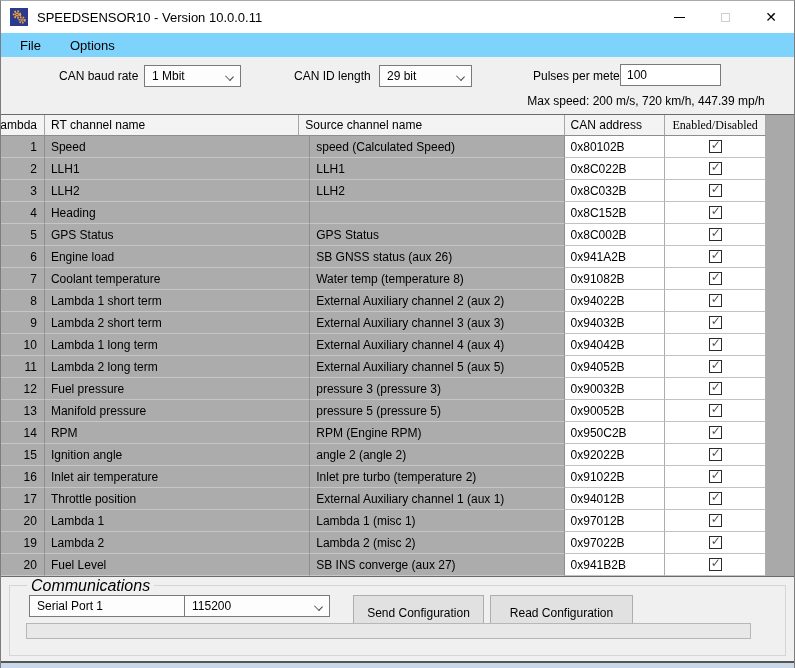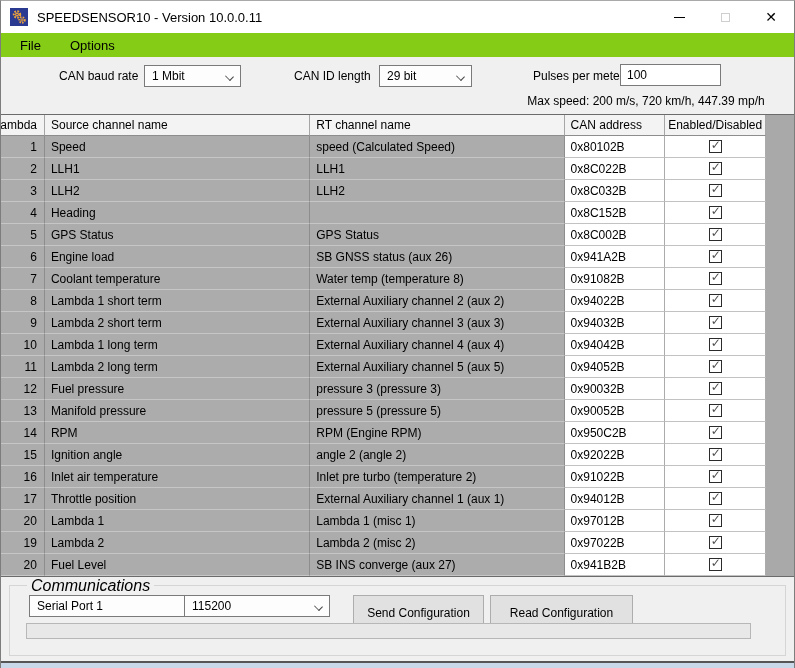--- a/index.html
+++ b/index.html
@@ -18,21 +18,21 @@
   .titlebar{ height:32px; background:#ffffff; display:flex; align-items:center; position:relative; }
   .app-icon{ width:18px; height:18px; margin-left:9px; background:#2a3a90; display:flex; align-items:center; justify-content:center; }
   .title-text{ margin-left:9px; font-size:13px; }
   .win-buttons{ position:absolute; right:0; top:0; height:32px; display:flex; }
   .win-btn{ width:46px; height:32px; display:flex; align-items:center; justify-content:center; font-size:13px; }
   .glyph-min{ width:11px; height:1px; background:#000; display:inline-block; }
   .glyph-max{ width:9px; height:9px; border:1px solid #cfcfcf; display:inline-block; }
   .glyph-close{ font-size:14px; line-height:1; }
 
   
-  .menubar{ height:24px; background:#84cc16; display:flex; align-items:center; font-size:13px; }
+  .menubar{ height:24px; background:#7dd3fc; display:flex; align-items:center; font-size:13px; }
   .menu-item{ padding:3px 10px; margin-left:9px; }
 
   
   .settings{ position:relative; height:57px; background:#f0f0f0; font-size:12px; }
   .lbl{ position:absolute; top:12px; }
   .combo{
     position:absolute; height:22px; background:#fdfdfd; border:1px solid #7a7a7a;
     font-size:12px; display:flex; align-items:center; padding-left:7px;
   }
   .combo .chev{ position:absolute; right:7px; top:7px; width:7px; height:7px;
@@ -116,24 +116,24 @@
       <span class="chev"></span>
     </div>
     <span class="lbl" style="left:532px;">Pulses per meter</span>
     <input class="textbox" style="left: 619px; top: 7px; width: 101px;" value="100">
     <span class="maxspeed">Max speed: 200 m/s, 720 km/h, 447.39 mp/h</span>
   </div>
 
   <div class="grid">
     <div class="grid-header">
       <div class="hcell c-input">Lambda</div>
+      <div class="hcell c-rt">RT channel name</div>
       <div class="hcell c-source">Source channel name</div>
-      <div class="hcell c-rt">RT channel name</div>
       <div class="hcell c-can">CAN address</div>
-      <div class="hcell c-en" style="padding-left:0;">Enabled/Disabled</div>
+      <div class="hcell c-en" style="padding-left:0;font-family:Liberation Serif, serif;">Enabled/Disabled</div>
       <div class="hcell c-fill h-fill"></div>
     </div>
     <div id="table-body">
     <div class="grid-row">
       <div class="cell c-input">1</div>
       <div class="cell c-source">Speed</div>
       <div class="cell c-rt">speed (Calculated Speed)</div>
       <div class="cell white c-can">0x80102B</div>
       <div class="cell white c-en">
         <div class="checkbox checked"></div>

